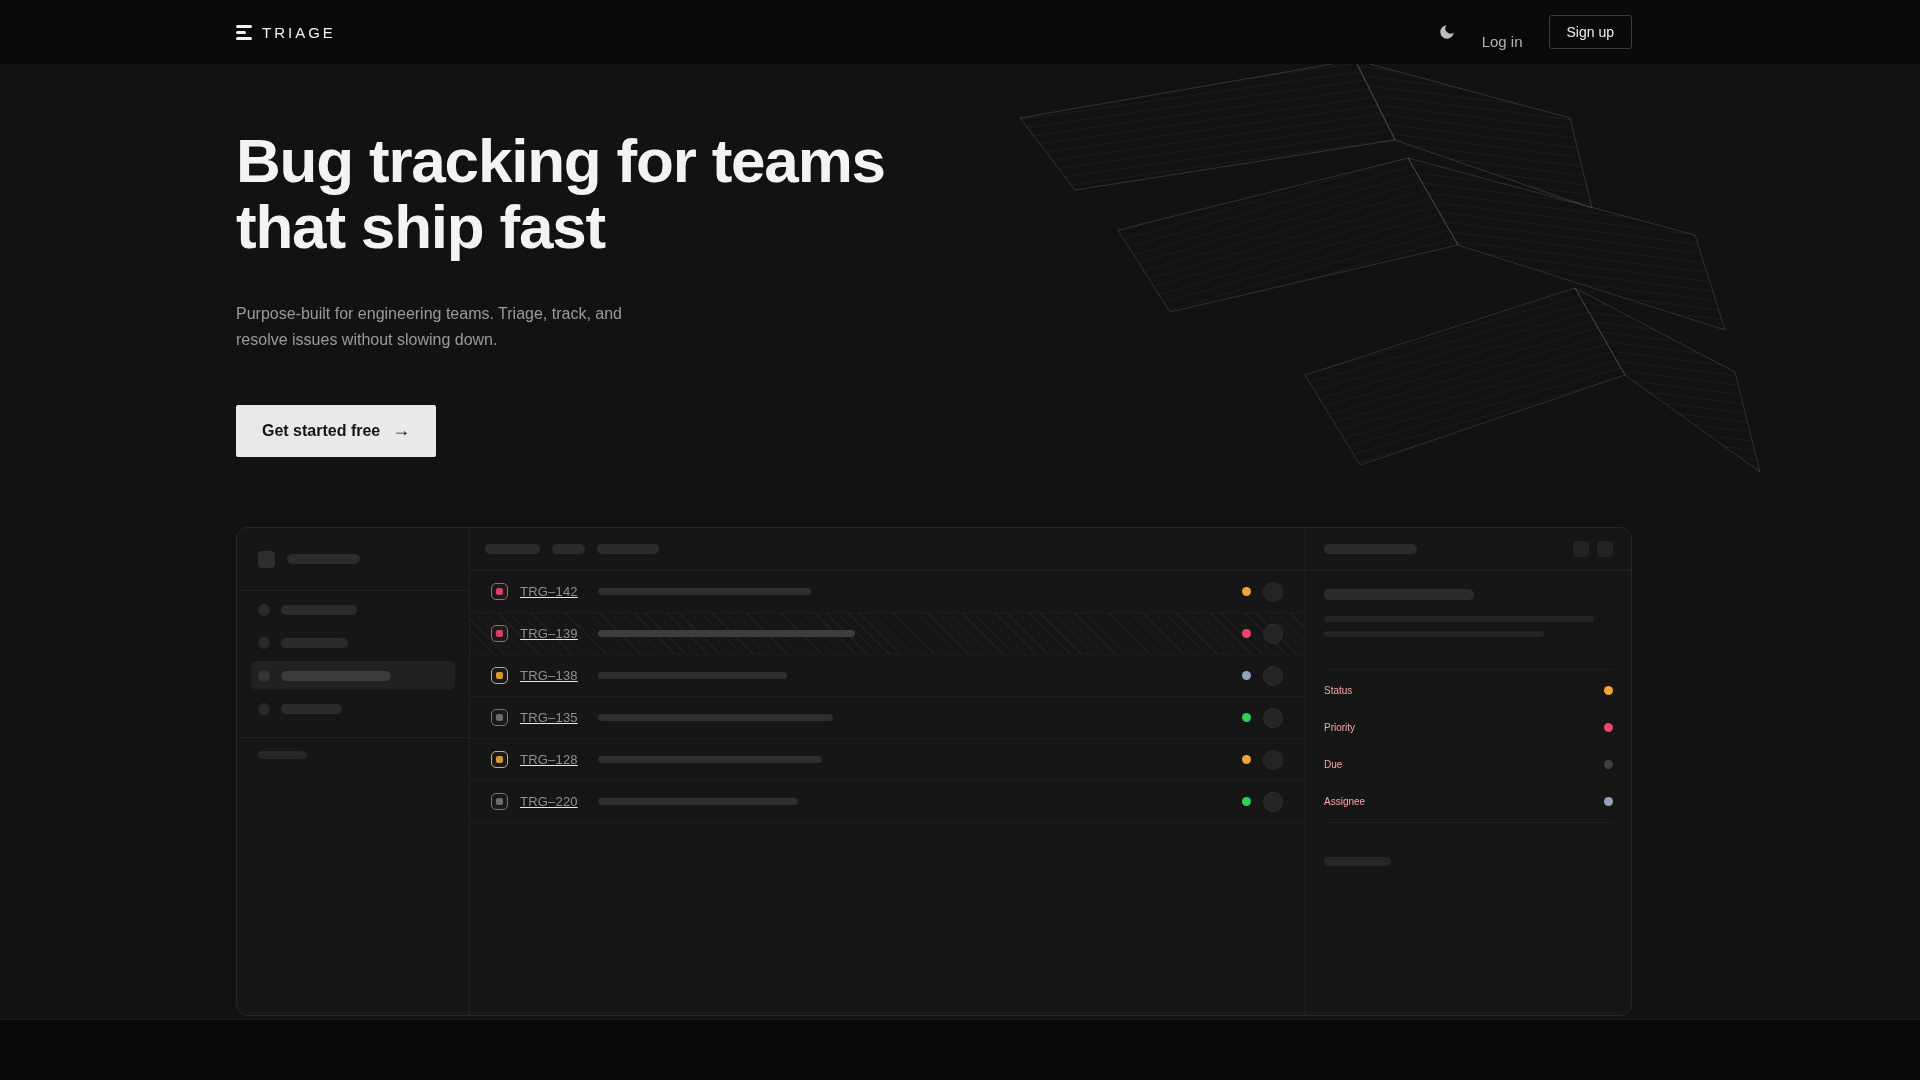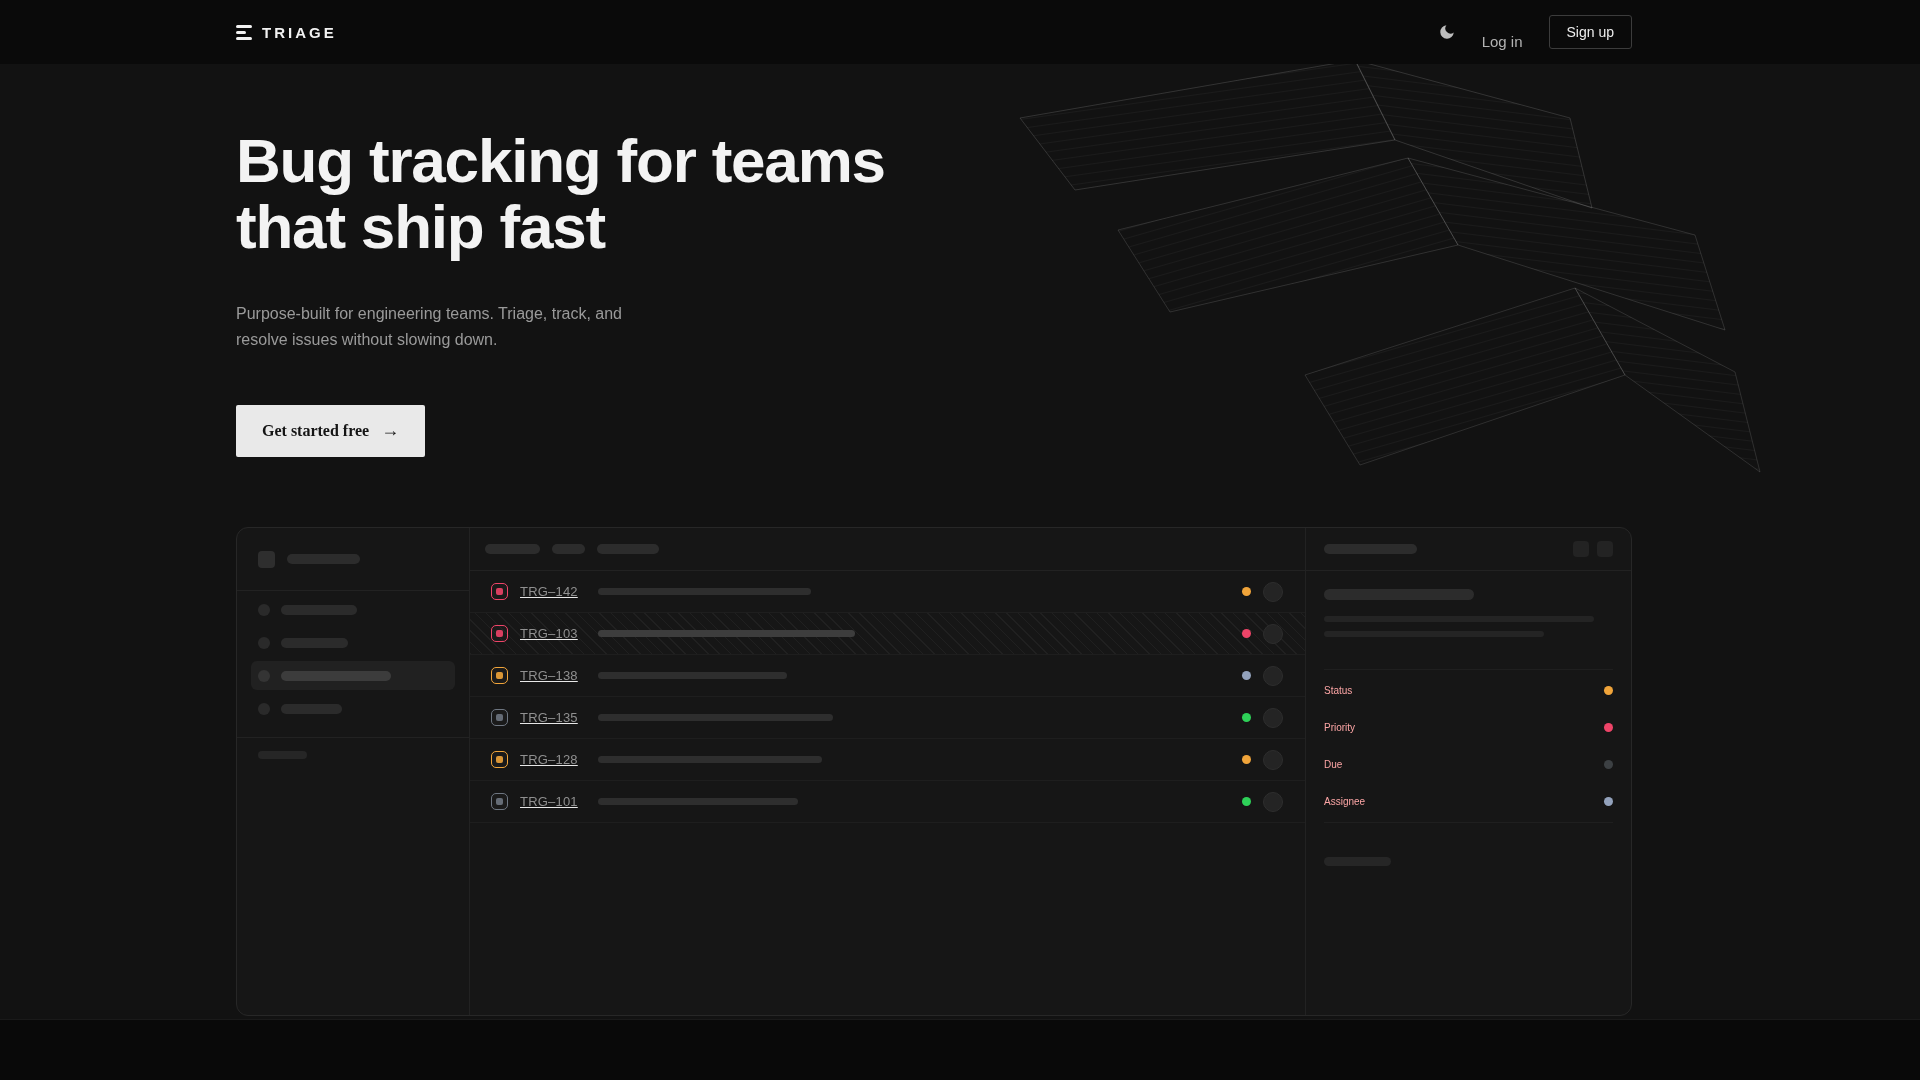--- a/index.html
+++ b/index.html
@@ -19,21 +19,21 @@
     display: flex; align-items: center;
     padding-left: 236px; padding-right: 288px;
     z-index: 5;
   }
   .brand { display: flex; align-items: center; gap: 10px; }
   .brand-mark { display: flex; flex-direction: column; gap: 3px; }
   .brand-mark span { display: block; height: 3px; border-radius: 2px; background: #f2f2f2; }
   .brand-mark span:nth-child(1) { width: 16px; }
   .brand-mark span:nth-child(2) { width: 10px; }
   .brand-mark span:nth-child(3) { width: 16px; }
-  .brand-name { font-size: 15px; font-weight: 700; letter-spacing: 3px; color: #f2f2f2; }
+  .brand-name { font-size: 15px; font-weight: 400; letter-spacing: 3px; color: #f2f2f2; }
   .nav-right { margin-left: auto; display: flex; align-items: center; gap: 26px; }
   .theme-toggle { background: none; border: none; cursor: pointer; display: flex; align-items: center; }
   .theme-toggle svg { width: 18px; height: 18px; fill: #bdbdbd; }
   .login-link { font-size: 15px; color: #b3b3b3; text-decoration: none; cursor: pointer; background: none; border: none; font-family: inherit; margin-top: 18px; }
   .signup-btn {
     font-size: 14px; color: #ededed; background: transparent;
     border: 1px solid #3c3c3c; border-radius: 3px;
     height: 34px; padding: 0 17px; cursor: pointer; font-family: inherit;
   }
 
@@ -46,21 +46,21 @@
     font-size: 62px; line-height: 1.06; font-weight: 600;
     letter-spacing: -1.2px; color: #f3f3f3;
   }
   .hero-sub { margin-top: 42px; font-size: 16px; line-height: 1.6; color: #9a9a9a; }
   .cta-btn {
     margin-top: 52px;
     display: inline-flex; align-items: center; gap: 12px;
     height: 52px; padding: 0 26px;
     background: #e9e9e9; color: #141414;
     border: none; border-radius: 2px; cursor: pointer;
-    font-family: Liberation Serif, serif; font-size: 16px; font-weight: 600;
+    font-family: Liberation Sans, sans-serif; font-size: 16px; font-weight: 600;
   }
   .cta-arrow { font-size: 18px; font-weight: 400; }
 
   
   .mockup {
     position: absolute; left: 236px; top: 527px;
     width: 1396px; height: 489px;
     background: #161616;
     border: 1px solid #272727; border-radius: 12px;
     display: flex; overflow: hidden; z-index: 2;
@@ -226,21 +226,21 @@
       <span class="chip" style="--c: #ee4468;"></span>
       <span class="issue-id">TRG–142</span>
       <span class="sk row-bar" style="width:213px"></span>
       <span class="row-spacer"></span>
       <span class="dot" style="--c: #f0a43a;"></span>
       <span class="row-avatar"></span>
     </div>
 
     <div class="issue-row hatched">
       <span class="chip" style="--c: #ee4468;"></span>
-      <span class="issue-id">TRG–103</span>
+      <span class="issue-id">TRG–139</span>
       <span class="sk row-bar" style="width:257px"></span>
       <span class="row-spacer"></span>
       <span class="dot" style="--c: #ee4468;"></span>
       <span class="row-avatar"></span>
     </div>
 
     <div class="issue-row">
       <span class="chip" style="--c: #f0a43a;"></span>
       <span class="issue-id">TRG–138</span>
       <span class="sk row-bar" style="width:189px"></span>
@@ -263,21 +263,21 @@
       <span class="chip" style="--c: #f0a43a;"></span>
       <span class="issue-id">TRG–128</span>
       <span class="sk row-bar" style="width:224px"></span>
       <span class="row-spacer"></span>
       <span class="dot" style="--c: #f0a43a;"></span>
       <span class="row-avatar"></span>
     </div>
 
     <div class="issue-row">
       <span class="chip" style="--c: #6e7681;"></span>
-      <span class="issue-id">TRG–101</span>
+      <span class="issue-id">TRG–220</span>
       <span class="sk row-bar" style="width:200px"></span>
       <span class="row-spacer"></span>
       <span class="dot" style="--c: #2ed158;"></span>
       <span class="row-avatar"></span>
     </div>
   </div>
 
   <div class="m-panel">
     <div class="panel-header">
       <span class="sk"></span>

